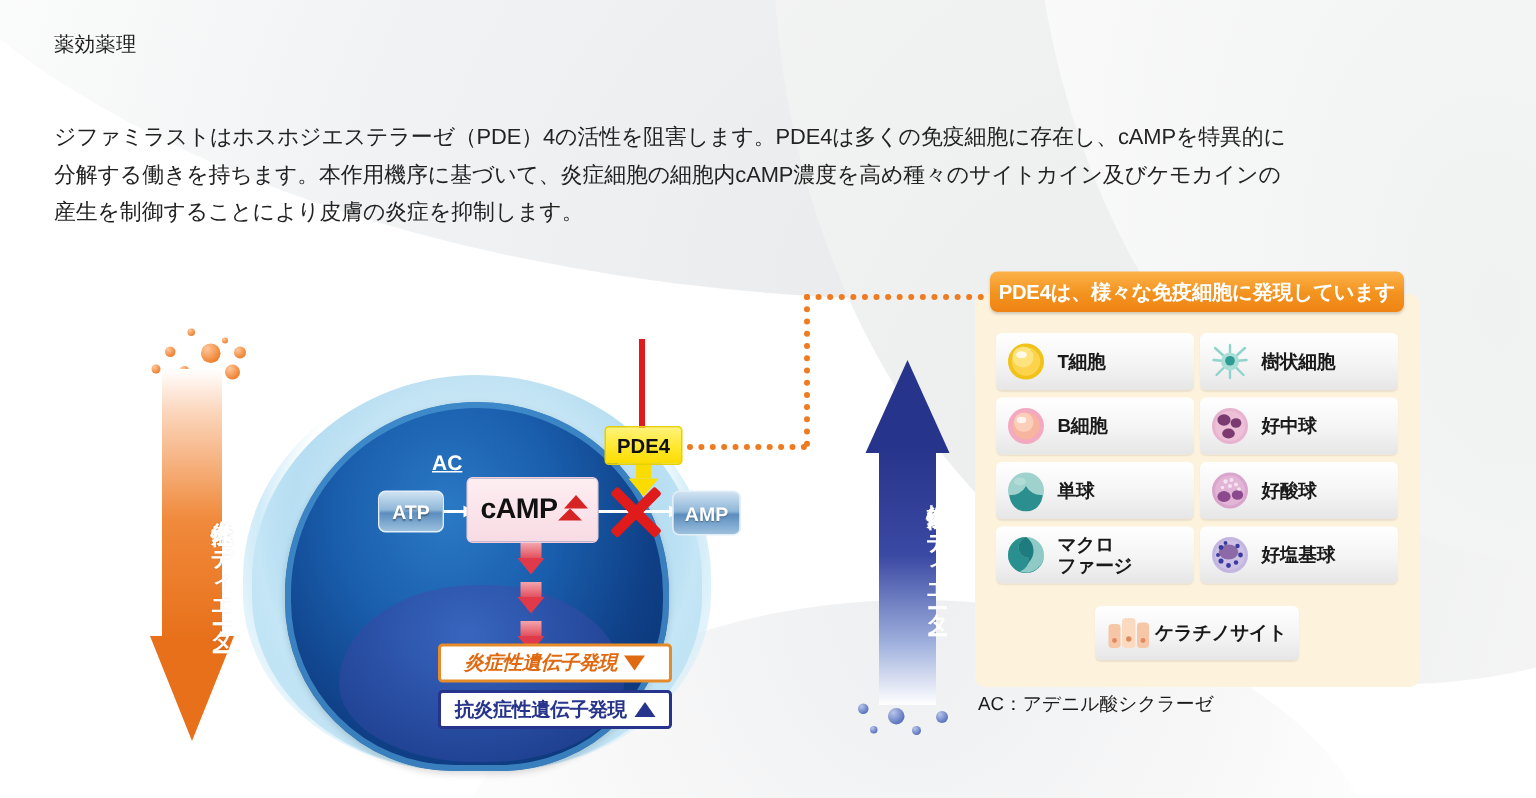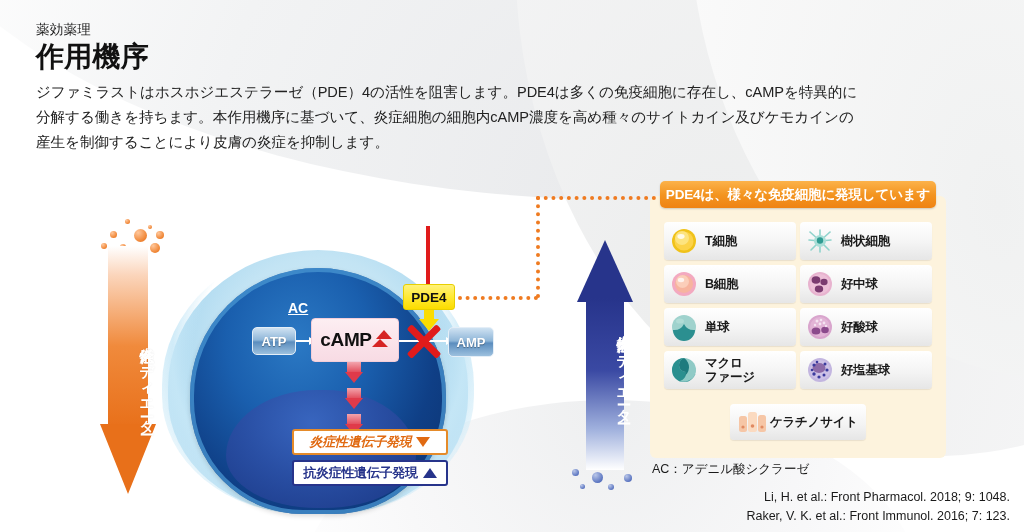--- a/index.html
+++ b/index.html
@@ -179,21 +179,20 @@
 
 <div id="stage">
 
   <div class="bg-swoosh sw1"></div>
   <div class="bg-swoosh sw2"></div>
   <div class="bg-swoosh sw3"></div>
   <div class="bg-swoosh sw4"></div>
 
   <div class="hdr">
     <div class="kicker">薬効薬理</div>
-    <div class="title">作用機序</div>
   </div>
   <div class="lede">
     <div>ジファミラストはホスホジエステラーゼ（PDE）4の活性を阻害します。PDE4は多くの免疫細胞に存在し、cAMPを特異的に</div>
     <div>分解する働きを持ちます。本作用機序に基づいて、炎症細胞の細胞内cAMP濃度を高め種々のサイトカイン及びケモカインの</div>
     <div>産生を制御することにより皮膚の炎症を抑制します。</div>
   </div>
 
   <div class="bubbles-o">
     <i style="left:125px;top:219px;width:5px;height:5px;"></i>
     <i style="left:148px;top:225px;width:4px;height:4px;"></i>
@@ -419,18 +418,14 @@
         <rect x="20" y="6" width="8" height="17" rx="2.5" fill="#f6c6a6"></rect>
         <circle cx="5" cy="18" r="1.6" fill="#e08a62"></circle>
         <circle cx="14.5" cy="17" r="1.8" fill="#e08a62"></circle>
         <circle cx="24" cy="18" r="1.6" fill="#e08a62"></circle>
       </svg>
     </span>
     <span class="lbl">ケラチノサイト</span>
   </div>
 
   <div class="foot-ac">AC：アデニル酸シクラーゼ</div>
-  <div class="refs">
-    <div>Li, H. et al.: Front Pharmacol. 2018; 9: 1048.</div>
-    <div>Raker, V. K. et al.: Front Immunol. 2016; 7: 123.</div>
-  </div>
 
 </div>
 
 </body></html>

